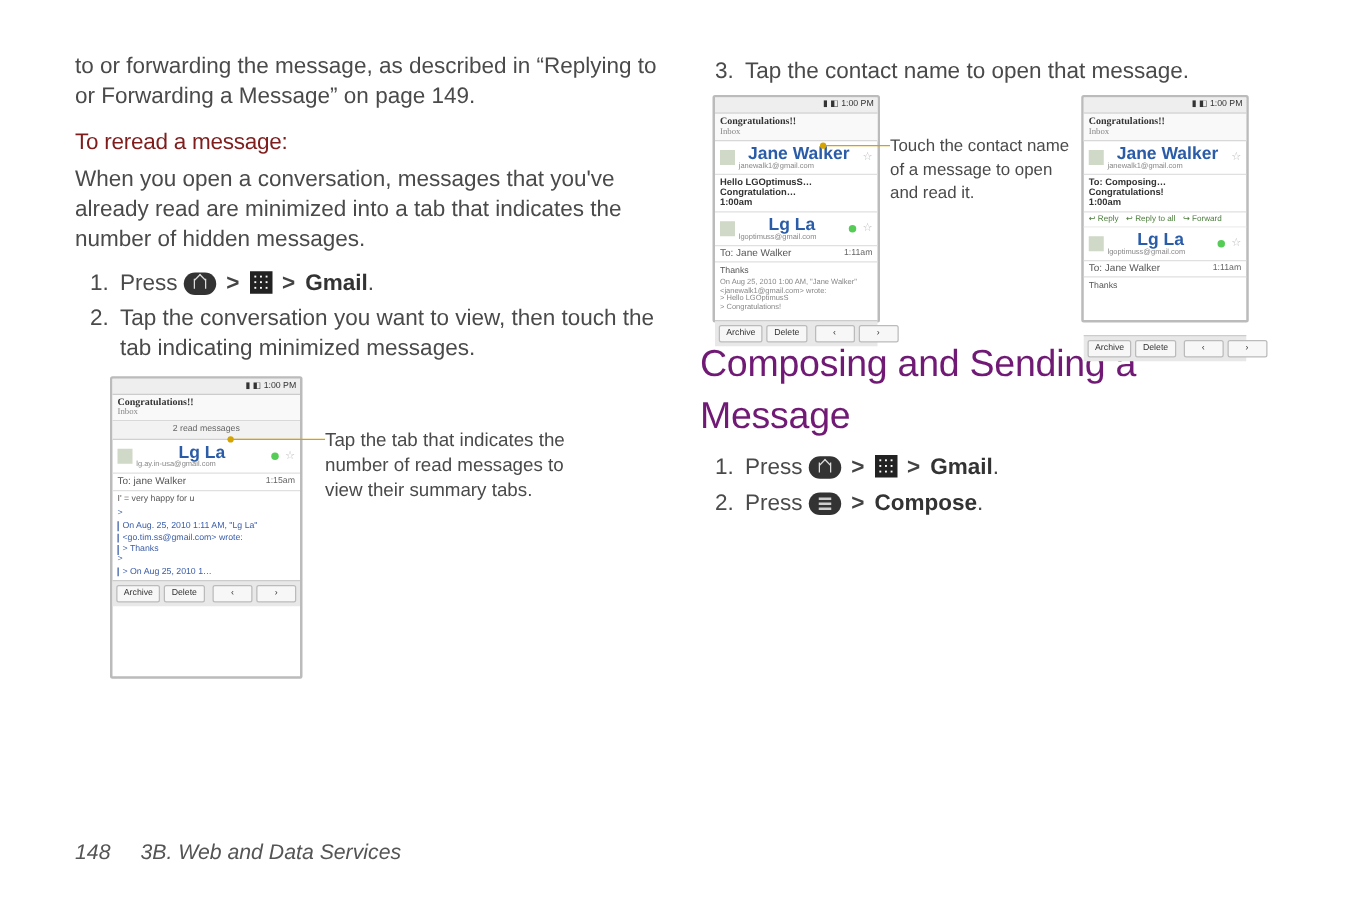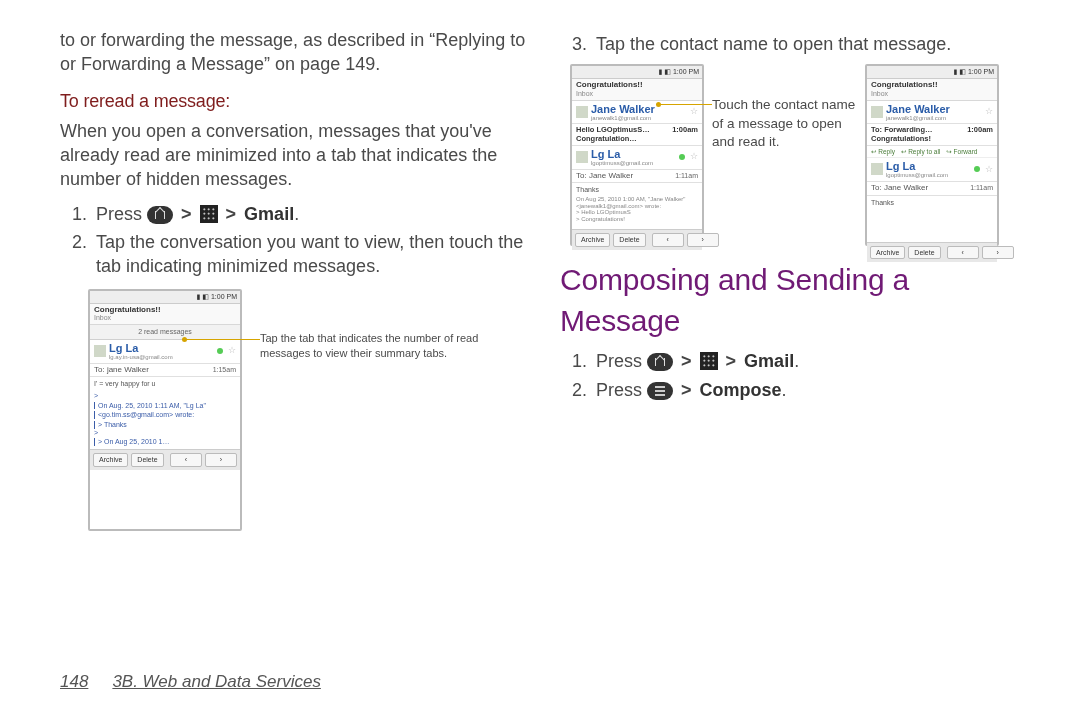--- a/index.html
+++ b/index.html
@@ -9,21 +9,21 @@
     height: 720px;
     font-family: Arial, Helvetica, sans-serif;
     font-size: 18px;
     color: #4a4a4a;
     background: #fff;
     position: relative;
     overflow: hidden;
   }
   .page {
     display: flex;
-    padding: 28px 48px 0 60px;
+    padding: 40px 48px 0 60px;
     gap: 28px;
   }
   .col {
     flex: 1;
     line-height: 1.35;
   }
   .subhead {
     font-weight: normal;
     color: #7f1d1d;
     margin: 12px 0 6px 0;
@@ -97,29 +97,29 @@
     line-height: 1.1;
     position: relative;
   }
   .phone .statusbar{
     display:flex;justify-content:flex-end;align-items:center;gap:2px;
     background:#eee;border-bottom:1px solid #ccc;
     padding:1px 3px;height:10px;font-size:7px;color:#333;
   }
   .phone .titlebar{
     background:#f9f9f9;border-bottom:1px solid #d8d8d8;padding:2px 4px;
-    font-weight:bold;color:#333;font-size:8px;
+    font-weight:bold;color:#333;font-size:8px;font-family:Liberation Serif, serif;
   }
   .phone .sub{font-weight:normal;color:#888;font-size:7px;}
   .phone .row{
     border-bottom:1px solid #e0e0e0;padding:2px 4px;display:flex;align-items:center;gap:3px;
   }
   .phone .row .avatar{width:12px;height:12px;background:#d0d8c8;flex:none;}
   .phone .row .txt{flex:1;}
-  .phone .row .name{color:#2a5ca8;font-weight:bold;font-size:11px;}
+  .phone .row .name{color:#2a5ca8;font-weight:bold;font-size:14px;text-align:center;}
   .phone .row .mail{color:#888;font-size:6px;}
   .phone .row .time{font-size:7px;color:#666;}
   .phone .star{color:#bbb;font-size:9px;}
   .phone .dot{width:6px;height:6px;border-radius:50%;background:#5c5;display:inline-block;margin-right:2px;}
   .phone .tabbar{
     text-align:center;background:#f2f2f2;border-bottom:1px solid #d0d0d0;
     padding:3px 0;font-size:7px;color:#666;
   }
   .phone .body{padding:3px 4px;min-height:40px;color:#555;font-size:7px;}
   .phone .quote{color:#3a5ca8;font-size:7px;border-left:1px solid #3a5ca8;padding-left:3px;margin-top:2px;}
@@ -128,30 +128,30 @@
   }
   .phone .footer .btn{
     flex:none;border:1px solid #bbb;border-radius:2px;background:#f7f7f7;
     padding:2px 5px;font-size:7px;color:#333;
   }
   .phone .footer .arrow{
     width:20px;text-align:center;
   }
   .phone .hello{
     border-bottom:1px solid #e0e0e0;padding:2px 4px;color:#333;font-weight:bold;
-    display:flex;justify-content:space-between;font-size:7.5px;
+    display:flex;font-size:7.5px;flex-direction:column;
   }
   .phone .actions{font-size:6.5px;color:#4a7d3a;padding:2px 4px;display:flex;gap:6px;border-bottom:1px solid #eee;}
 
   .phone-wrap-left{
     display:flex;align-items:flex-start;gap:18px;margin:10px 0 0 28px;
   }
   .phone-left{width:150px;height:238px;}
   .callout-left{
-    font-size:11px;line-height:1.35;color:#4a4a4a;max-width:220px;margin-top:42px;position:relative;
+    font-size:15px;line-height:1.35;color:#4a4a4a;max-width:220px;margin-top:42px;position:relative;
   }
   .callout-line-left{
     position:absolute;height:1px;background:#d6a400;left:-78px;top:8px;width:78px;
   }
   .callout-line-left::before{
     content:"";position:absolute;left:0;top:-2px;width:5px;height:5px;border-radius:50%;background:#d6a400;
   }
 
   .phone-wrap-right{
     display:flex;align-items:flex-start;gap:8px;margin:8px 0 10px 10px;
@@ -161,21 +161,21 @@
     font-size:13.5px;line-height:1.35;color:#4a4a4a;max-width:145px;margin-top:32px;position:relative;
   }
   .callout-line-right{
     position:absolute;height:1px;background:#d6a400;left:-56px;top:8px;width:56px;
   }
   .callout-line-right::before{
     content:"";position:absolute;left:0;top:-2px;width:5px;height:5px;border-radius:50%;background:#d6a400;
   }
 
   .footer-page{
-    position:absolute;left:60px;bottom:28px;font-style:italic;color:#555;font-size:17px;text-decoration:underline;
+    position:absolute;left:60px;bottom:28px;font-style:italic;color:#555;font-size:17px;
   }
   .footer-page .num{font-style:italic;margin-right:24px;}
 </style>
 </head>
 <body>
 
 <div class="page">
 
   <div class="col">
     <p class="para">to or forwarding the message, as described in “Replying to or Forwarding a Message” on page 149.</p>
@@ -308,21 +308,21 @@
         <div class="titlebar"><span>Congratulations!!</span><div class="sub">Inbox</div></div>
         <div class="row">
           <div class="avatar"></div>
           <div class="txt">
               <div class="name">Jane Walker</div>
               <div class="mail">janewalk1@gmail.com</div>
             </div>
           <span class="star">☆</span>
         </div>
         <div class="hello">
-            <span><span>To: Forwarding…</span><br><span>Congratulations!</span></span>
+            <span><span>To: Composing…</span><br><span>Congratulations!</span></span>
             <span>1:00am</span>
           </div>
         <div class="actions">
             <span>↩ <span>Reply</span></span>
             <span>↩ <span>Reply to all</span></span>
             <span>↪ <span>Forward</span></span>
           </div>
         <div class="row">
           <div class="avatar"></div>
           <div class="txt">

